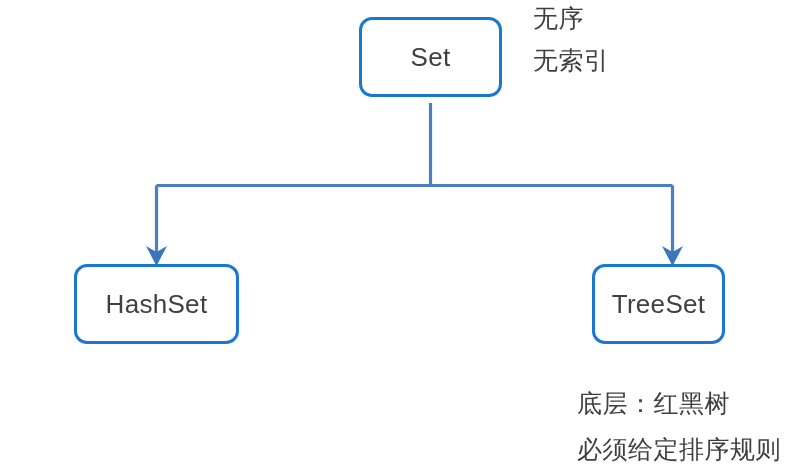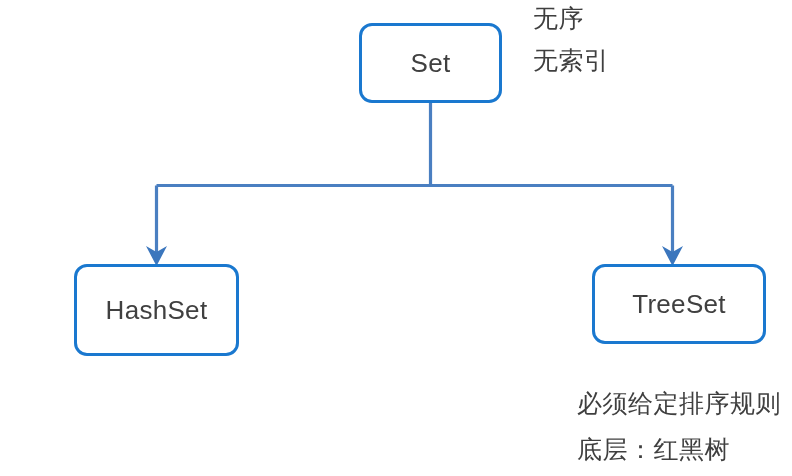--- a/index.html
+++ b/index.html
@@ -40,34 +40,34 @@
   }
   .node-label {
     font-size: 26px;
     color: #404040;
     letter-spacing: 0.3px;
     line-height: 1;
     font-weight: 400;
   }
   #node-set {
     left: 359px;
-    top: 23px;
+    top: 17px;
     width: 143px;
     height: 80px;
   }
   #node-hashset {
     left: 74px;
     top: 264px;
     width: 165px;
-    height: 92px;
+    height: 80px;
   }
   #node-treeset {
     left: 592px;
     top: 264px;
-    width: 174px;
+    width: 133px;
     height: 80px;
   }
   .annotation-group {
     position: absolute;
     z-index: 2;
   }
   .annotation-line {
     font-size: 25px;
     color: #3f3f3f;
     line-height: 1.1;
@@ -124,17 +124,17 @@
 
   <div class="annotation-group" id="set-annotations">
     <div class="annotation-line">无序</div>
     <div class="annotation-line">无索引</div>
   </div>
 
   <div class="annotation-group" id="hashset-annotations">
   </div>
 
   <div class="annotation-group" id="treeset-annotations">
+    <div class="annotation-line">底层：红黑树</div>
     <div class="annotation-line">必须给定排序规则</div>
-    <div class="annotation-line">底层：红黑树</div>
   </div>
 
 </div>
 
 </body></html>

